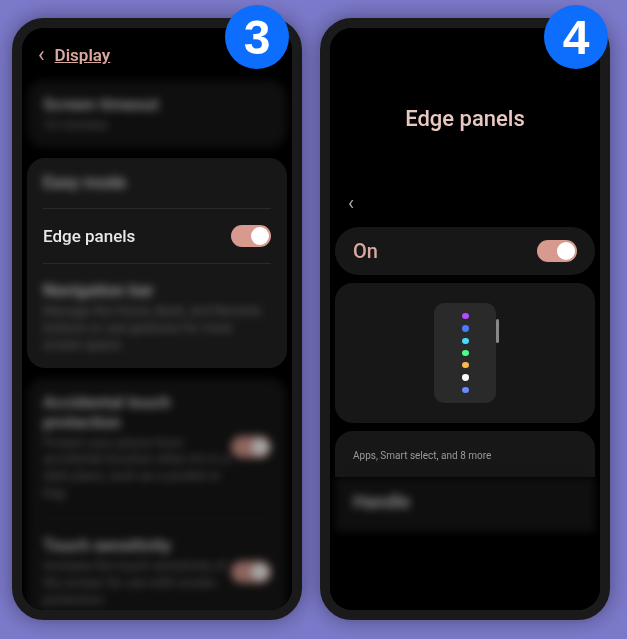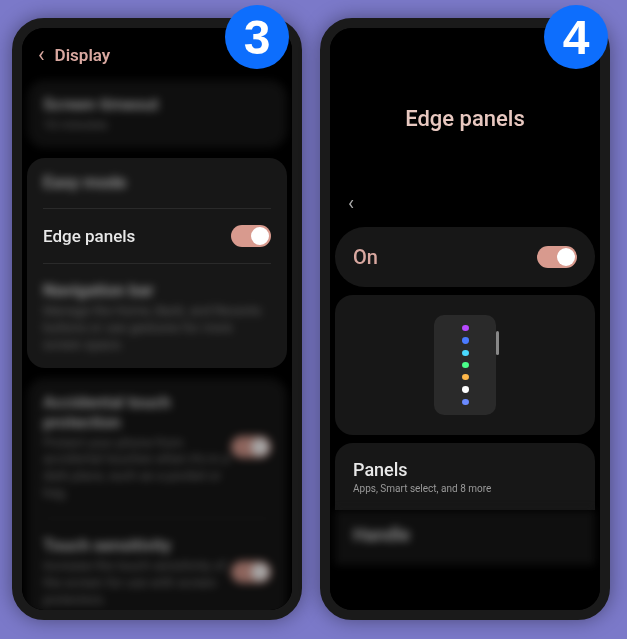--- a/index.html
+++ b/index.html
@@ -67,20 +67,21 @@
     }
     .back-chevron {
       color: #d9a8a0;
       font-size: 22px;
       line-height: 1;
     }
     .header-title {
       color: #d9a8a0;
       font-size: 17px;
       font-weight: 600;
+      text-decoration: underline;
     }
     .section {
       background: #171717;
       border-radius: 18px;
       margin: 0 5px 10px;
       padding: 14px 16px;
     }
     .row {
       display: flex;
       align-items: center;
@@ -136,21 +137,21 @@
     }
     .sub-back {
       padding: 0 18px 12px;
       color: #aaa;
       font-size: 20px;
     }
     .on-row {
       background: #171717;
       border-radius: 30px;
       margin: 0 5px 8px;
-      padding: 18px 18px;
+      padding: 12px 18px;
       display: flex;
       justify-content: space-between;
       align-items: center;
     }
     .on-label {
       color: #d9a8a0;
       font-size: 20px;
       font-weight: 500;
     }
     .panel-preview {
@@ -291,20 +292,19 @@
         <div class="dot d3"></div>
         <div class="dot d4"></div>
         <div class="dot d5"></div>
         <div class="dot d6"></div>
         <div class="dot d7"></div>
         <div class="preview-handle"></div>
       </div>
     </div>
 
     <div class="panels-row">
-      <div class="panels-title">Panels</div>
       <div class="panels-sub">Apps, Smart select, and 8 more</div>
     </div>
     <div class="handle-row blurred">
       <div class="panels-title">Handle</div>
     </div>
   </div>
 </div>
 
 </body></html>

